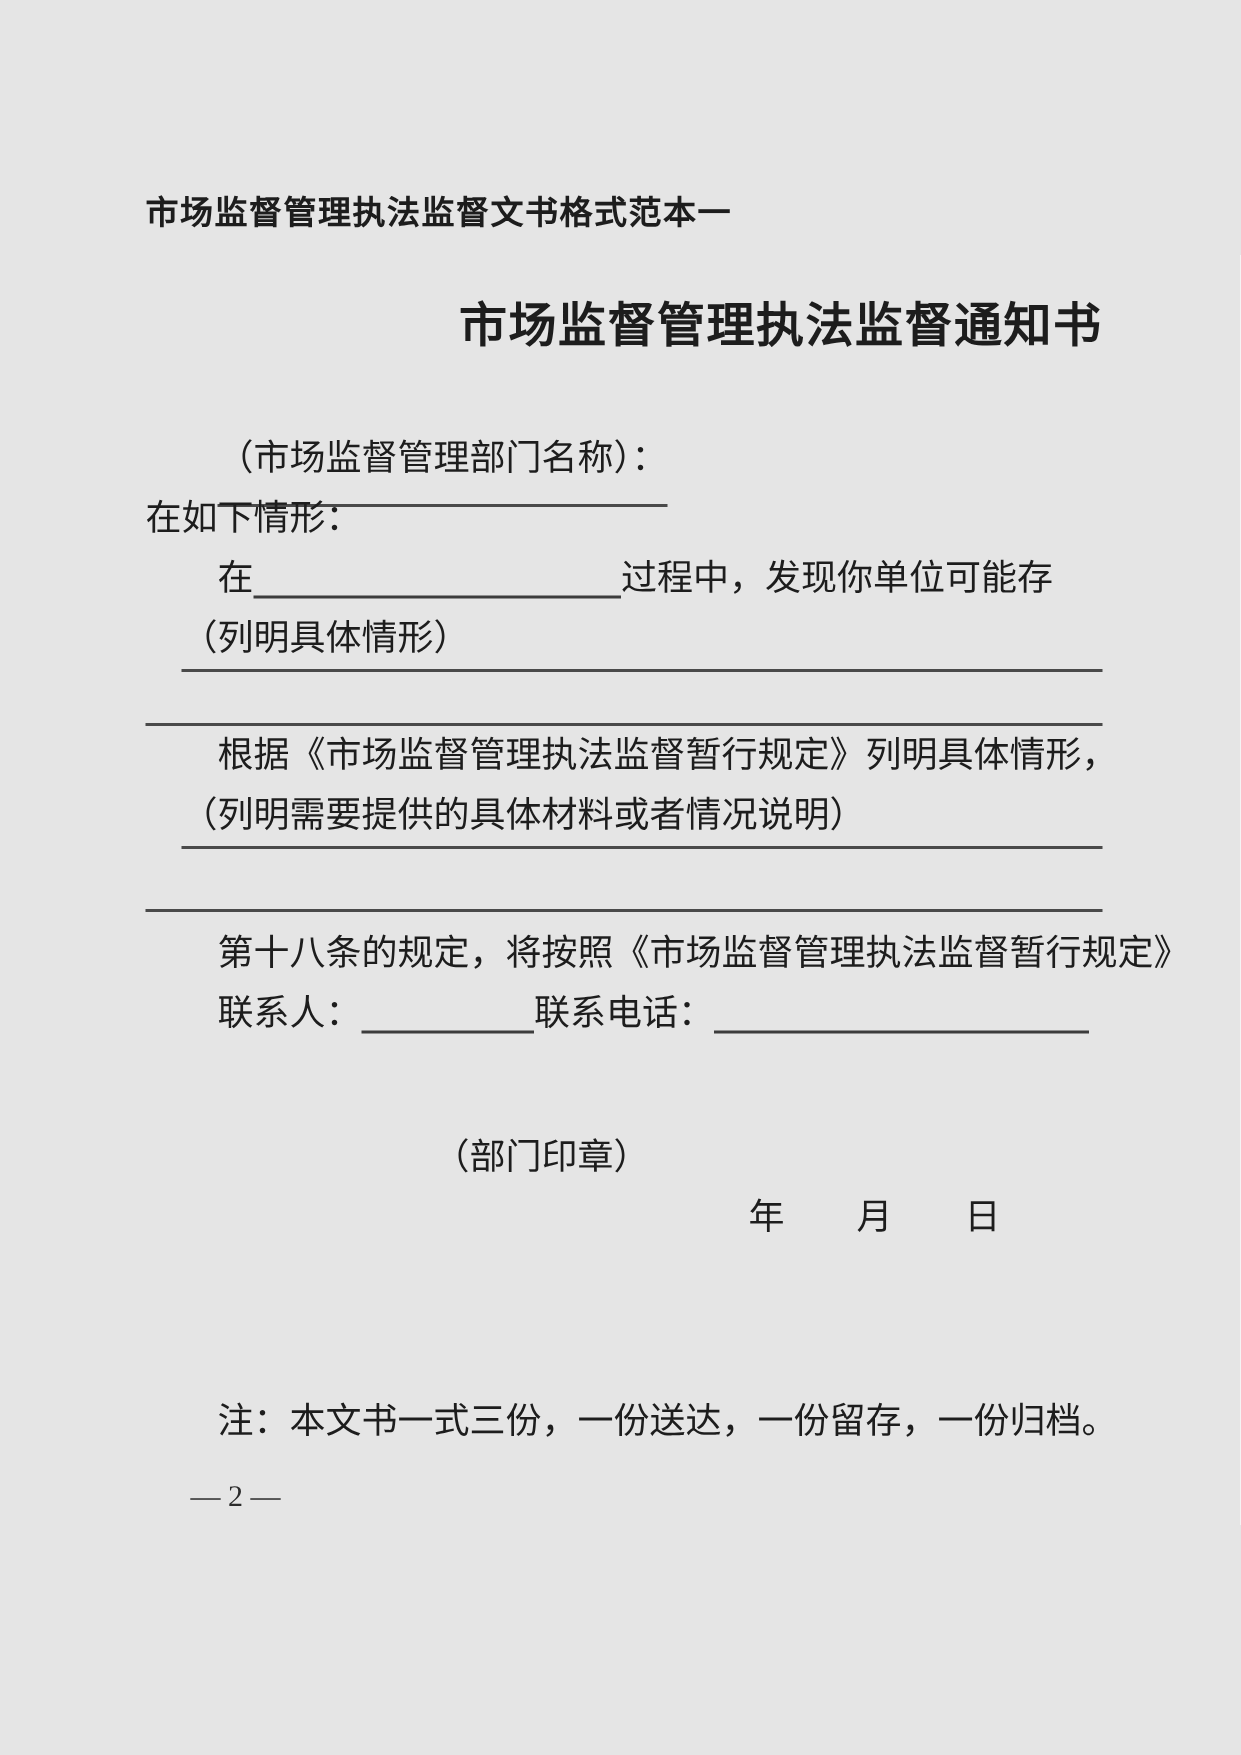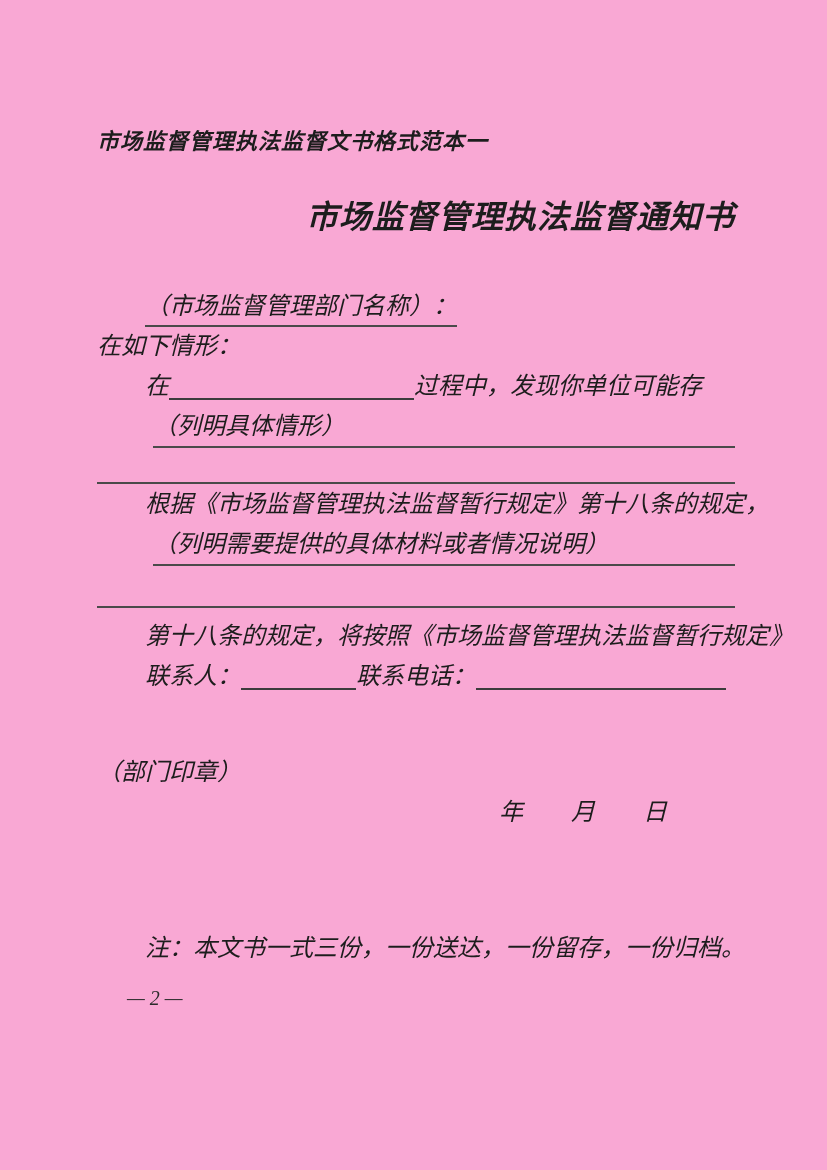--- a/index.html
+++ b/index.html
@@ -1,27 +1,26 @@
 <!DOCTYPE html>
 <html lang="zh-CN"><head>
 <meta charset="utf-8">
 <style>
   html,body { margin:0; padding:0; background:#ffffff; }
   .page {
     position: relative;
     width: 827px;
     height: 1170px;
     margin: 0 auto;
-    background: #f9a8d4;
+    background: #e5e5e5;
     box-sizing: border-box;
     padding: 128px 92px 0 97px;
     overflow: hidden;
     font-family: "Liberation Serif", "DejaVu Serif", serif;
     color: #1d1d1d;
-    font-style: italic;
   }
   .header-note {
     font-size: 22px;
     line-height: 28px;
     font-weight: bold;
     letter-spacing: 1px;
   }
   .doc-title {
     margin-top: 40px;
     padding-left: 54px;
@@ -33,46 +32,46 @@
   }
   .body-block {
     margin-top: 48px;
     font-size: 24px;
     line-height: 40px;
   }
   .line { display: block; white-space: nowrap; }
   .indent { text-indent: 48px; }
   .u {
     border-bottom: 2px solid #4a4a4a;
-    padding-bottom: 6px;
+    padding-bottom: 17px;
   }
   .blank {
     display: inline-block;
     border-bottom: 2px solid #3c3c3c;
     vertical-align: -6px;
     height: 20px;
   }
   .blank.w-mid    { width: 245px; }
   .blank.w-short  { width: 36px;  }
   .blank.w-person { width: 115px; }
   .blank.w-phone  { width: 250px; }
   .fillrow {
-    margin-left: 56px;
+    margin-left: 24px;
     border-bottom: 2px solid #4a4a4a;
     white-space: nowrap;
   }
   .rule {
     height: 40px;
     border-bottom: 2px solid #4a4a4a;
   }
   .rule.first { height: 34px; }
   .para-overdue { margin-top: 8px; }
   .sig-stamp {
     margin-top: 56px;
-    text-align: left;
+    text-align: center;
     padding-right: 110px;
     font-size: 24px;
     line-height: 40px;
   }
   .sig-date {
     text-align: right;
     padding-right: 68px;
     font-size: 24px;
     line-height: 40px;
   }
@@ -105,21 +104,21 @@
     <div class="line indent"><span class="u">（市场监督管理部门名称）：</span></div>
 
     <div class="line"><span>在如下情形：</span></div>
 
     <div class="line indent"><span>在</span><span class="blank w-mid"></span><span>过程中，发现你单位可能存</span></div>
 
     <div class="fillrow"><span>（列明具体情形）</span></div>
 
     <div class="rule first"></div>
 
-    <div class="line indent"><span>根据《市场监督管理执法监督暂行规定》第十八条的规定，</span></div>
+    <div class="line indent"><span>根据《市场监督管理执法监督暂行规定》列明具体情形，</span></div>
 
 
     <div class="fillrow"><span>（列明需要提供的具体材料或者情况说明）</span></div>
 
     <div class="rule"></div>
 
     <div class="line indent para-overdue"><span>第十八条的规定，将按照《市场监督管理执法监督暂行规定》</span></div>
 
 
     <div class="line indent"><span>联系人：</span><span class="blank w-person"></span><span>联系电话：</span><span class="blank w-phone"></span></div>

